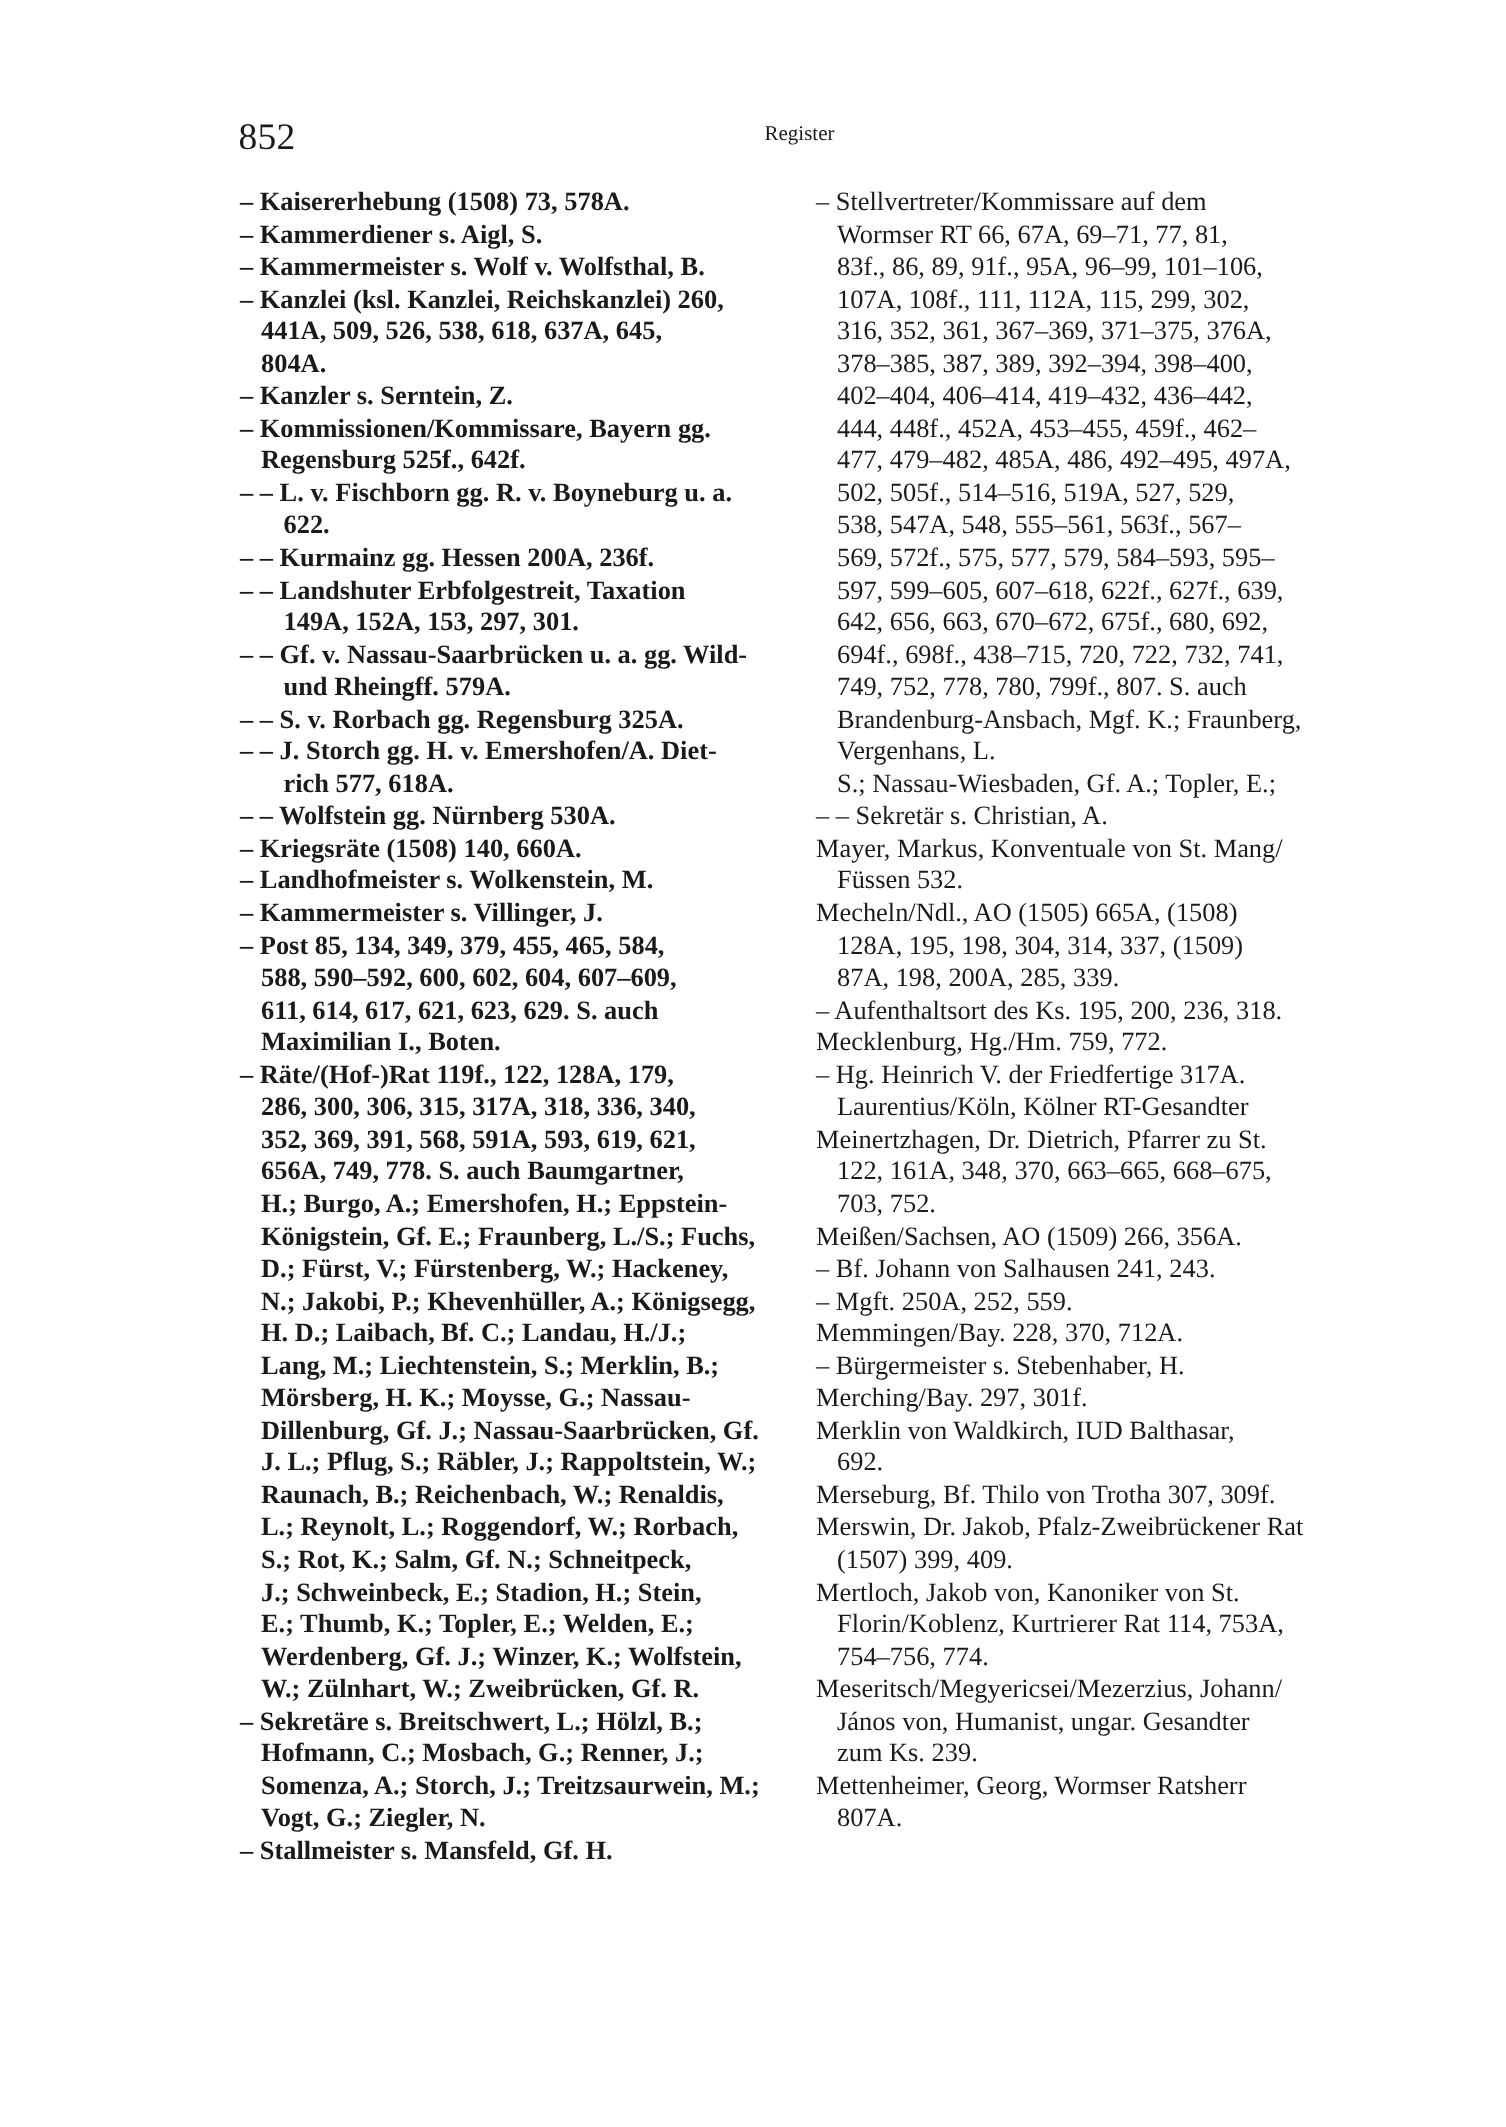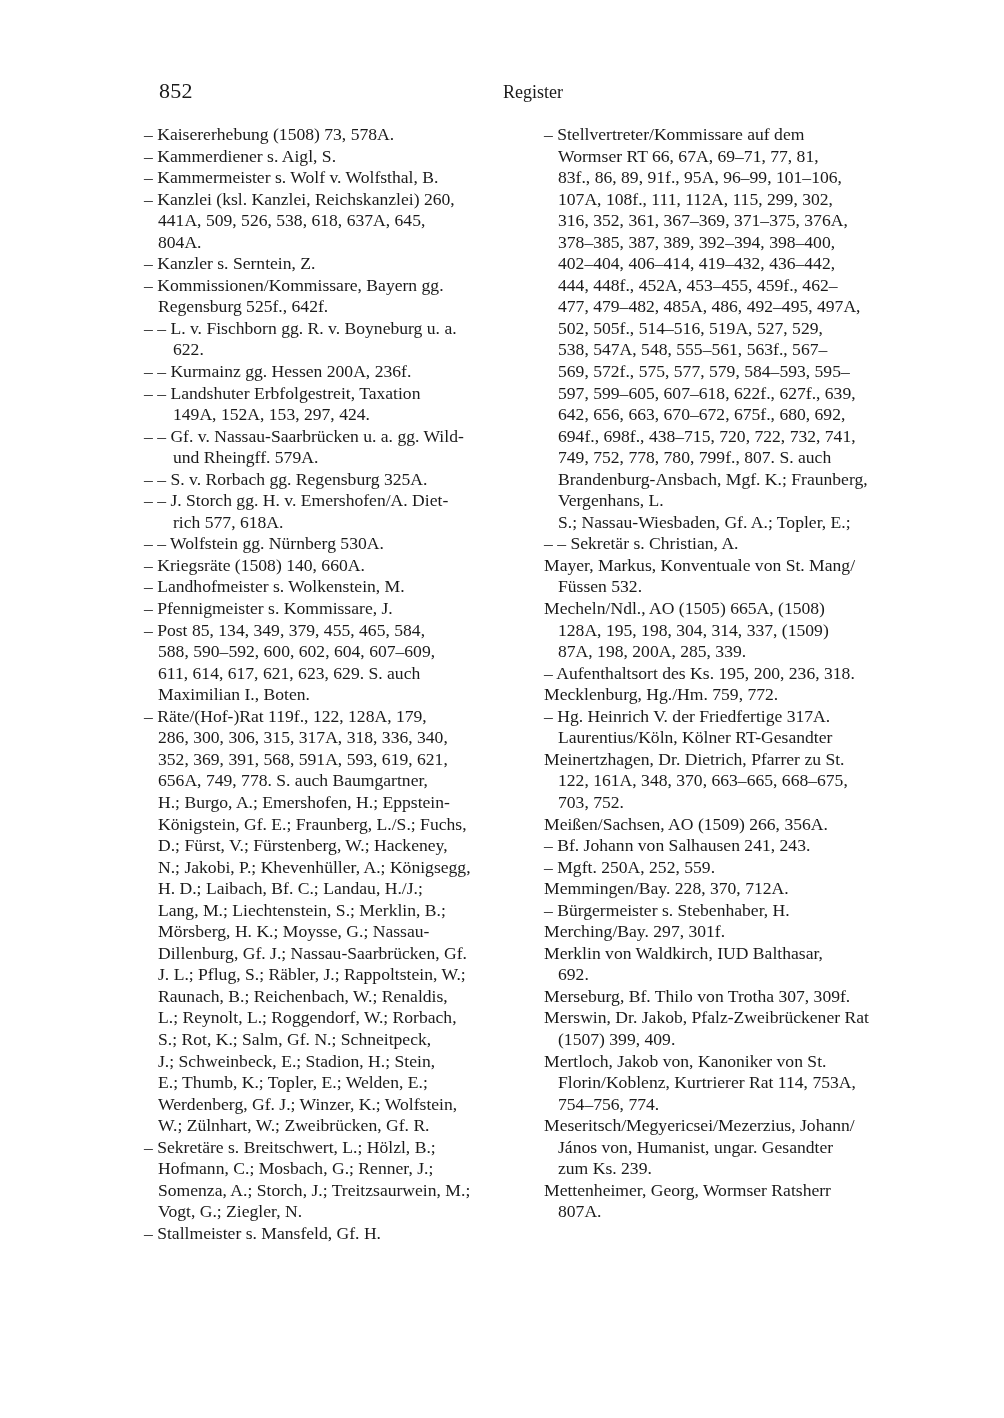--- a/index.html
+++ b/index.html
@@ -1,22 +1,22 @@
 <!DOCTYPE html>
 <html><head>
 <meta charset="utf-8">
 <style>
   html, body { margin: 0; padding: 0; background: #ffffff; }
   body { width: 1004px; height: 1418px; position: relative; overflow: hidden;
          font-family: "Liberation Serif", "DejaVu Serif", serif; color: #1a1a1a; }
-  .page-number { position: absolute; left: 159px; top: 78px; font-size: 22px; letter-spacing: 0.2px; }
+  .page-number { position: absolute; left: 159px; top: 78px; font-size: 25px; letter-spacing: 0.2px; }
   .running-head { position: absolute; left: 0; width: 1004px; top: 82px; text-align: center;
-                  font-size: 18px; padding-left: 62px; box-sizing: border-box; }
+                  font-size: 14px; padding-left: 62px; box-sizing: border-box; }
   .column { position: absolute; top: 124px; font-size: 17.6px; line-height: 21.55px; }
-  .col-left { left: 144px; width: 372px; }
+  .col-left { left: 160px; width: 372px; font-weight: bold; }
   .col-right { left: 544px; width: 372px; }
   .line { white-space: nowrap; height: 21.55px; }
   .ind1 { padding-left: 14px; }
   .ind2 { padding-left: 29px; }
 </style>
 </head>
 <body>
 
 <div>
   <div class="page-number">852</div>
@@ -29,30 +29,30 @@
       <div class="line">– Kanzlei (ksl. Kanzlei, Reichskanzlei)  260,</div>
       <div class="line ind1">441A, 509, 526, 538, 618, 637A, 645,</div>
       <div class="line ind1">804A.</div>
       <div class="line">– Kanzler s. Serntein, Z.</div>
       <div class="line">– Kommissionen/Kommissare, Bayern gg.</div>
       <div class="line ind1">Regensburg  525f., 642f.</div>
       <div class="line">– – L. v. Fischborn gg. R. v. Boyneburg u. a.</div>
       <div class="line ind2">622.</div>
       <div class="line">– – Kurmainz gg. Hessen  200A, 236f.</div>
       <div class="line">– – Landshuter Erbfolgestreit, Taxation</div>
-      <div class="line ind2">149A, 152A, 153, 297, 424.</div>
+      <div class="line ind2">149A, 152A, 153, 297, 301.</div>
       <div class="line">– – Gf. v. Nassau-Saarbrücken u. a. gg. Wild-</div>
       <div class="line ind2">und Rheingff.  579A.</div>
       <div class="line">– – S. v. Rorbach gg. Regensburg  325A.</div>
       <div class="line">– – J. Storch gg. H. v. Emershofen/A. Diet-</div>
       <div class="line ind2">rich  577, 618A.</div>
       <div class="line">– – Wolfstein gg. Nürnberg  530A.</div>
       <div class="line">– Kriegsräte (1508)  140, 660A.</div>
       <div class="line">– Landhofmeister s. Wolkenstein, M.</div>
-      <div class="line">– Pfennigmeister s. Kommissare, J.</div>
+      <div class="line">– Kammermeister s. Villinger, J.</div>
       <div class="line">– Post  85, 134, 349, 379, 455, 465, 584,</div>
       <div class="line ind1">588, 590–592, 600, 602, 604, 607–609,</div>
       <div class="line ind1">611, 614, 617, 621, 623, 629. S. auch</div>
       <div class="line ind1">Maximilian I., Boten.</div>
       <div class="line">– Räte/(Hof-)Rat  119f., 122, 128A, 179,</div>
       <div class="line ind1">286, 300, 306, 315, 317A, 318, 336, 340,</div>
       <div class="line ind1">352, 369, 391, 568, 591A, 593, 619, 621,</div>
       <div class="line ind1">656A, 749, 778. S. auch Baumgartner,</div>
       <div class="line ind1">H.; Burgo, A.; Emershofen, H.; Eppstein-</div>
       <div class="line ind1">Königstein, Gf. E.; Fraunberg, L./S.; Fuchs,</div>

